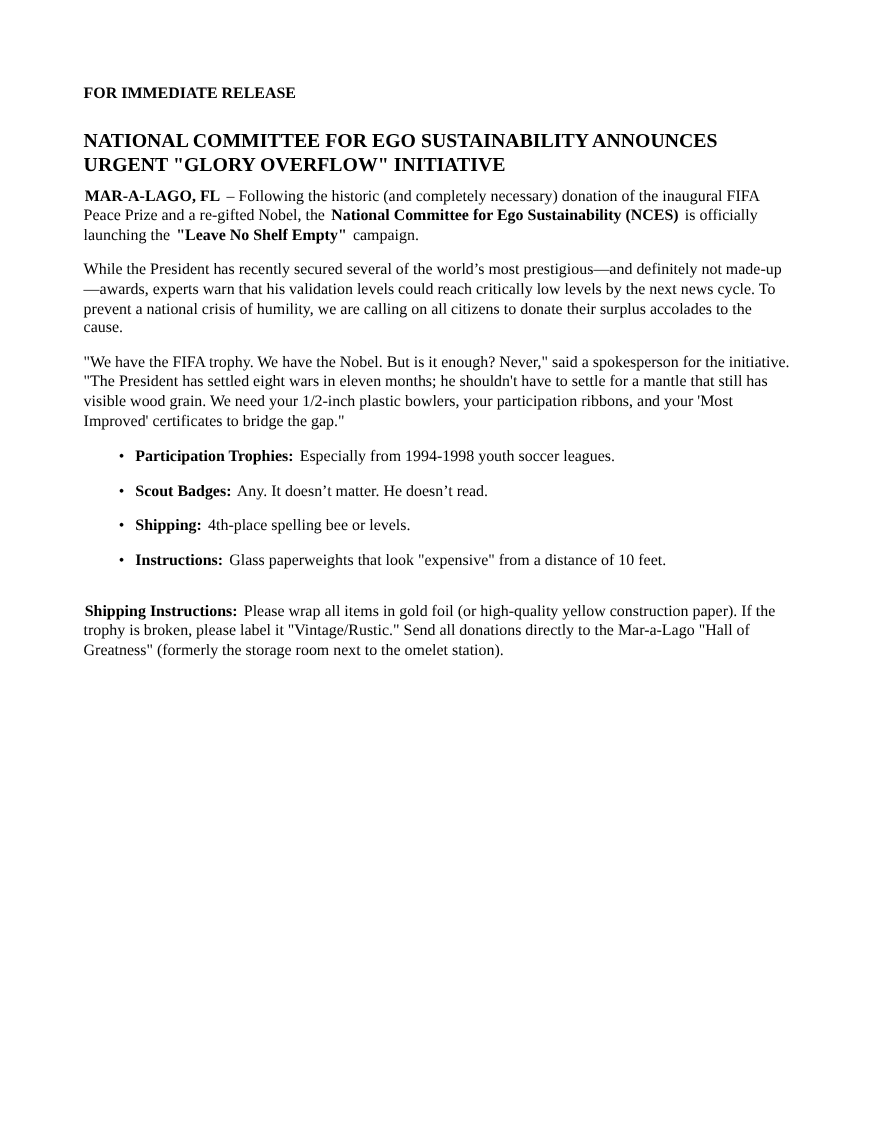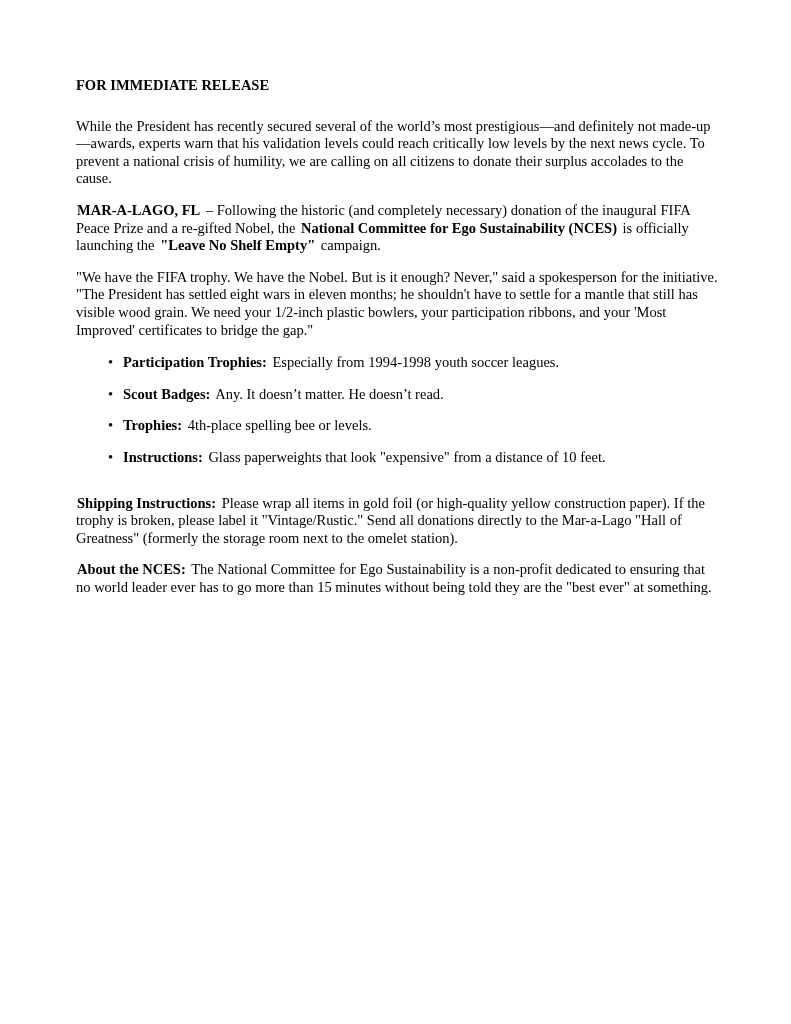--- a/index.html
+++ b/index.html
@@ -54,33 +54,33 @@
   }
 </style>
 </head>
 <body>
 
 <div class="page">
   <div class="content">
 
     <p class="release">FOR IMMEDIATE RELEASE</p>
 
+    <h1 class="title">NATIONAL COMMITTEE FOR EGO SUSTAINABILITY ANNOUNCES URGENT "GLORY OVERFLOW" INITIATIVE</h1>
+
+    <p class="para"><span class="b">MAR-A-LAGO, FL</span><span> – Following the historic (and completely necessary) donation of the inaugural FIFA Peace Prize and a re-gifted Nobel, the </span><span class="b">National Committee for Ego Sustainability (NCES)</span><span> is officially launching the </span><span class="b">"Leave No Shelf Empty"</span><span> campaign.</span></p>
 
     <p class="para">While the President has recently secured several of the world’s most prestigious—and definitely not made-up—awards, experts warn that his validation levels could reach critically low levels by the next news cycle. To prevent a national crisis of humility, we are calling on all citizens to donate their surplus accolades to the cause.</p>
-
-    <p class="para"><span class="b">MAR-A-LAGO, FL</span><span> – Following the historic (and completely necessary) donation of the inaugural FIFA Peace Prize and a re-gifted Nobel, the </span><span class="b">National Committee for Ego Sustainability (NCES)</span><span> is officially launching the </span><span class="b">"Leave No Shelf Empty"</span><span> campaign.</span></p>
 
     <p class="para">"We have the FIFA trophy. We have the Nobel. But is it enough? Never," said a spokesperson for the initiative. "The President has settled eight wars in eleven months; he shouldn't have to settle for a mantle that still has visible wood grain. We need your 1/2-inch plastic bowlers, your participation ribbons, and your 'Most Improved' certificates to bridge the gap."</p>
 
 
     <ul class="items">
       <li><span class="bullet">•</span><span class="b">Participation Trophies:</span><span> Especially from 1994-1998 youth soccer leagues.</span></li>
       <li><span class="bullet">•</span><span class="b">Scout Badges:</span><span> Any. It doesn’t matter. He doesn’t read.</span></li>
-      <li><span class="bullet">•</span><span class="b">Trophies:</span><span> 4th-place spelling bee or levels.</span></li>
+      <li><span class="bullet">•</span><span class="b">Shipping:</span><span> 4th-place spelling bee or levels.</span></li>
       <li><span class="bullet">•</span><span class="b">Instructions:</span><span> Glass paperweights that look "expensive" from a distance of 10 feet.</span></li>
     </ul>
 
     <p class="para"><span class="b">Shipping Instructions:</span><span> Please wrap all items in gold foil (or high-quality yellow construction paper). If the trophy is broken, please label it "Vintage/Rustic." Send all donations directly to the Mar-a-Lago "Hall of Greatness" (formerly the storage room next to the omelet station).</span></p>
 
-    <p class="para"><span class="b">About the NCES:</span><span> The National Committee for Ego Sustainability is a non-profit dedicated to ensuring that no world leader ever has to go more than 15 minutes without being told they are the "best ever" at something.</span></p>
 
   </div>
 </div>
 
 </body></html>

